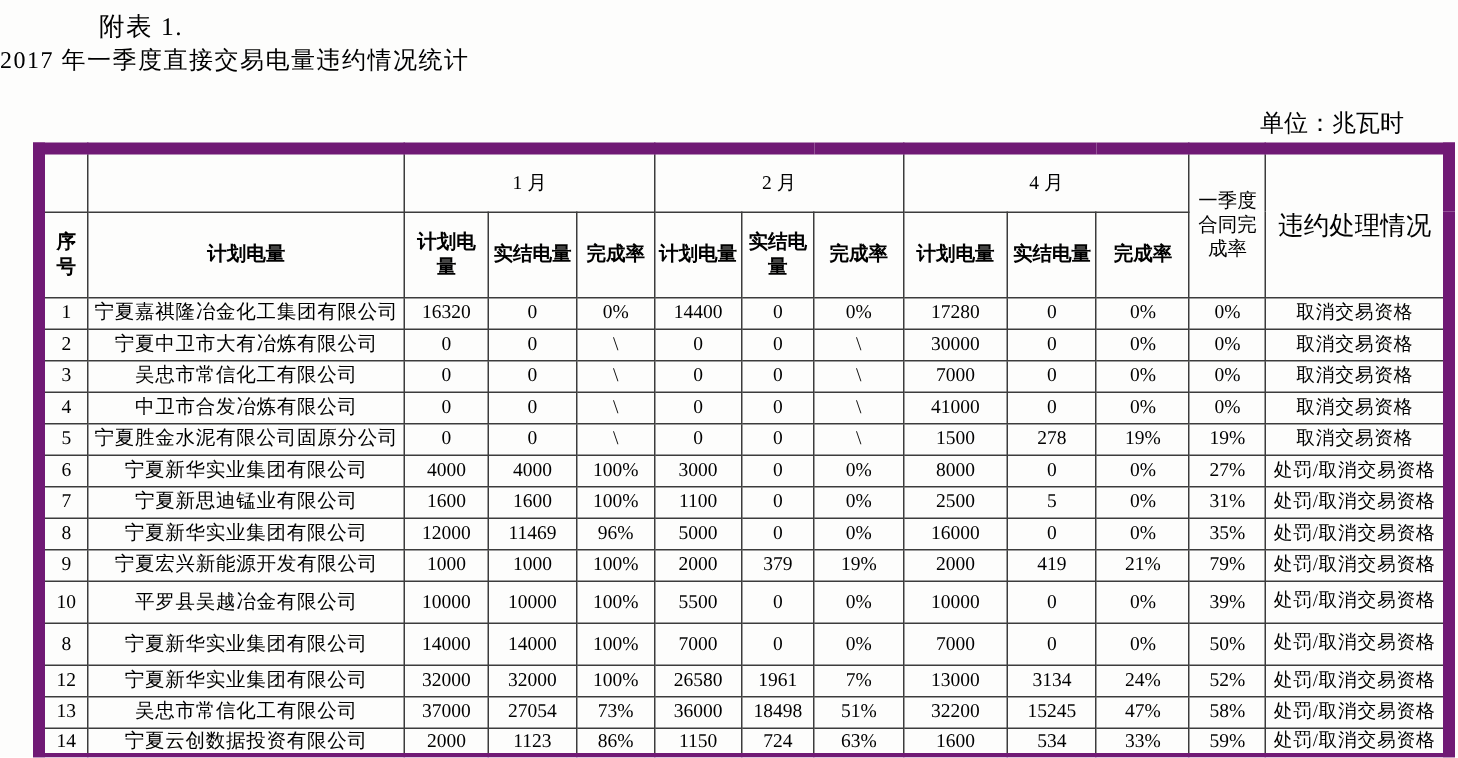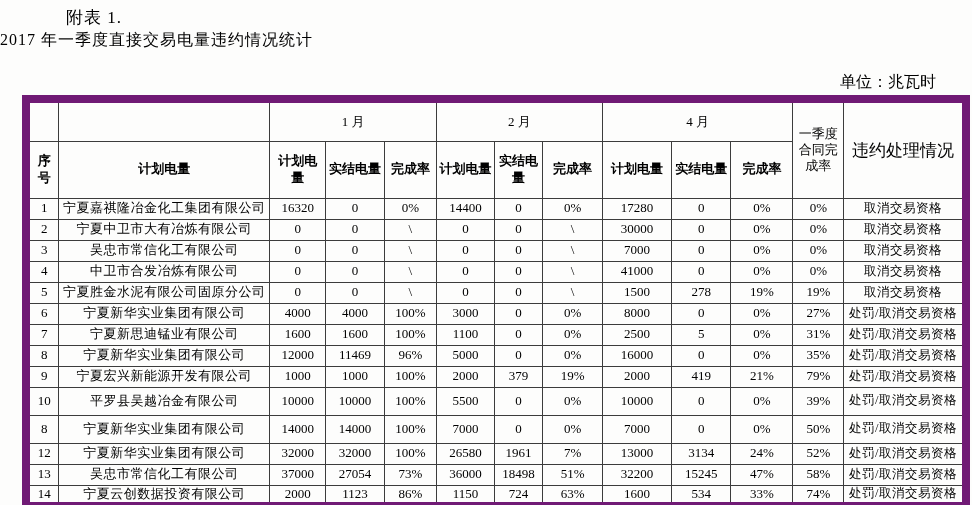--- a/index.html
+++ b/index.html
@@ -322,18 +322,18 @@
           <td class="user">宁夏云创数据投资有限公司</td>
           <td class="num">2000</td>
           <td class="num">1123</td>
           <td class="num">86%</td>
           <td class="num">1150</td>
           <td class="num">724</td>
           <td class="num">63%</td>
           <td class="num">1600</td>
           <td class="num">534</td>
           <td class="num">33%</td>
-          <td class="num">74%</td>
+          <td class="num">59%</td>
           <td class="handling">处罚/取消交易资格</td>
         </tr>
       </tbody>
   </table>
 </div>
 
 </body></html>

